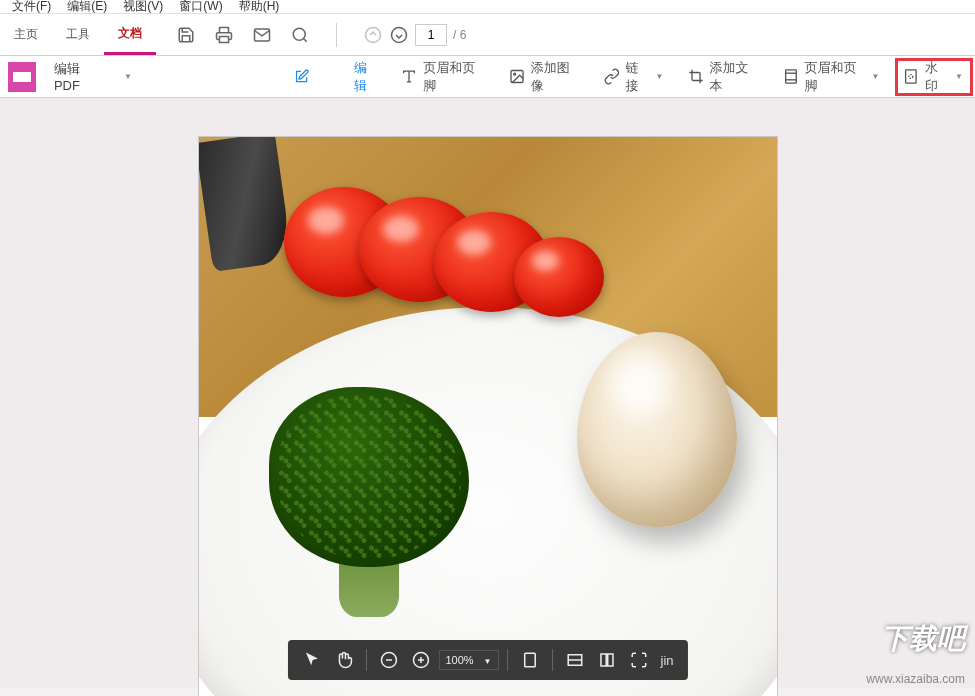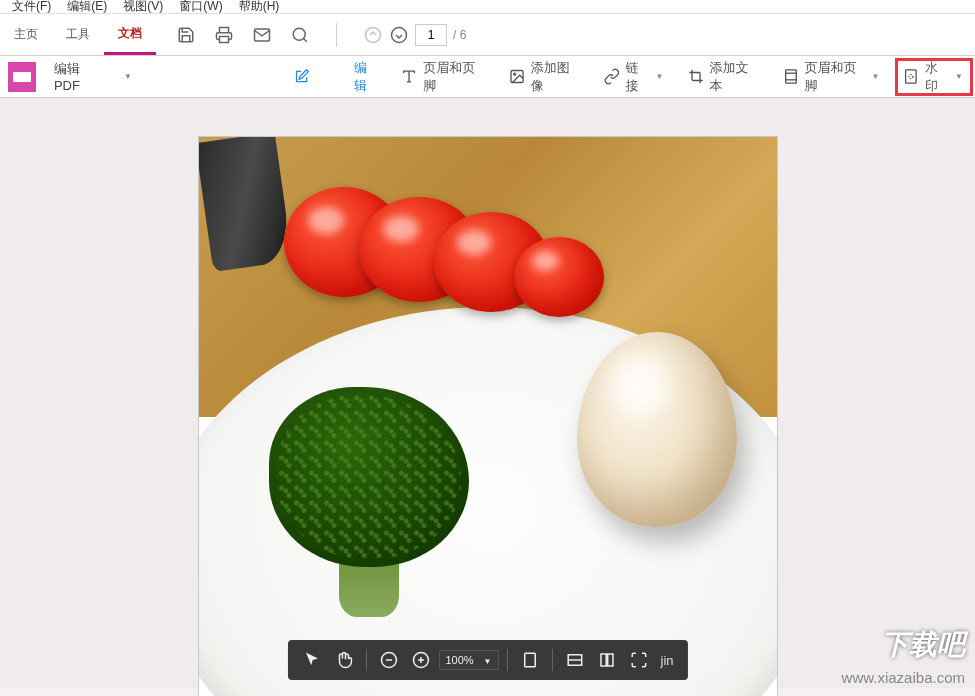--- a/index.html
+++ b/index.html
@@ -42,22 +42,22 @@
     .t1 { width: 120px; height: 110px; top: 0; left: 0; }
     .t2 { width: 120px; height: 105px; top: 10px; left: 75px; }
     .t3 { width: 115px; height: 100px; top: 25px; left: 150px; }
     .t4 { width: 90px; height: 80px; top: 50px; left: 230px; }
     .broccoli { position: absolute; top: 250px; left: 70px; width: 200px; height: 230px; }
     .broc-head { position: absolute; top: 0; left: 0; width: 200px; height: 180px; background: radial-gradient(circle at 40% 30%, #3a6b1f 0%, #2d5418 50%, #1e3a0f 100%); border-radius: 45% 55% 50% 50%; filter: contrast(1.2); }
     .broc-head::before { content: ''; position: absolute; inset: 8px; background: radial-gradient(circle at 30% 20%, rgba(90,140,50,0.6) 2px, transparent 3px), radial-gradient(circle at 60% 40%, rgba(90,140,50,0.6) 2px, transparent 3px), radial-gradient(circle at 80% 70%, rgba(90,140,50,0.6) 2px, transparent 3px); background-size: 15px 15px; border-radius: inherit; }
     .broc-stem { position: absolute; bottom: 0; left: 70px; width: 60px; height: 70px; background: linear-gradient(180deg, #6b8f3a 0%, #8aab5d 100%); border-radius: 20% 20% 30% 30%; }
     .egg { position: absolute; top: 195px; right: 40px; width: 160px; height: 195px; background: radial-gradient(ellipse at 38% 32%, #fdf6ea 0%, #f0e2c8 45%, #dcc8a3 80%, #c9b387 100%); border-radius: 50% 50% 48% 48% / 55% 55% 45% 45%; box-shadow: inset -15px -20px 40px rgba(160,130,90,0.4), 8px 15px 25px rgba(0,0,0,0.25); }
     .egg::after { content: ''; position: absolute; top: 12%; left: 22%; width: 35%; height: 30%; background: rgba(255,255,255,0.7); border-radius: 50%; filter: blur(10px); }
-    .watermark-bottom { position: absolute; bottom: 2px; right: 10px; color: #888; font-size: 15px; }
-    .dl-badge { position: absolute; bottom: 24px; right: 10px; color: #fff; font-size: 28px; font-weight: bold; text-shadow: 0 0 4px rgba(0,0,0,0.6); font-style: italic; }
+    .watermark-bottom { position: absolute; bottom: 2px; right: 10px; color: #888; font-size: 12px; }
+    .dl-badge { position: absolute; bottom: 30px; right: 10px; color: #fff; font-size: 28px; font-weight: bold; text-shadow: 0 0 4px rgba(0,0,0,0.6); font-style: italic; }
     
     .bottom-toolbar { position: absolute; bottom: 8px; left: 50%; transform: translateX(-50%); height: 40px; background: rgba(40,40,40,0.92); border-radius: 4px; display: flex; align-items: center; padding: 0 10px; gap: 4px; }
     .bt-btn { width: 28px; height: 28px; display: flex; align-items: center; justify-content: center; color: #eee; cursor: pointer; }
     .bt-sep { width: 1px; height: 22px; background: #666; margin: 0 4px; }
     .zoom-select { background: #3a3a3a; color: #eee; border: 1px solid #555; padding: 3px 6px; font-size: 11px; display: flex; align-items: flex-end; gap: 10px; cursor: pointer; }
     .bt-text { color: #ddd; font-size: 13px; padding: 0 4px; }
     
     svg { width: 18px; height: 18px; }
     .toolbar svg { width: 17px; height: 17px; }
   </style>

